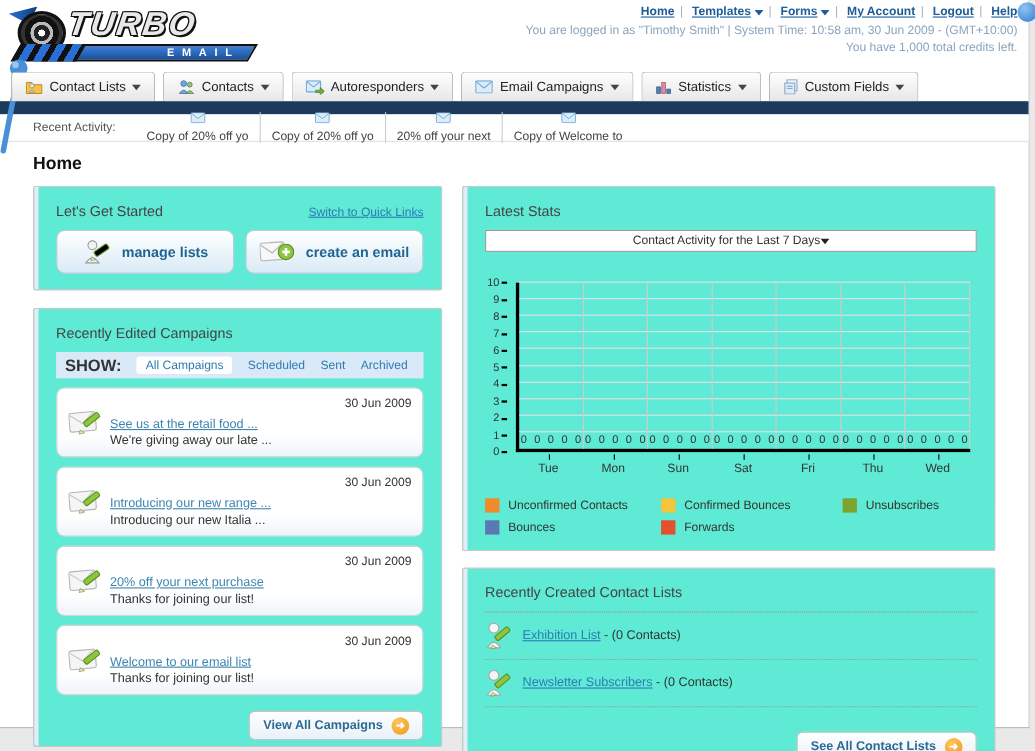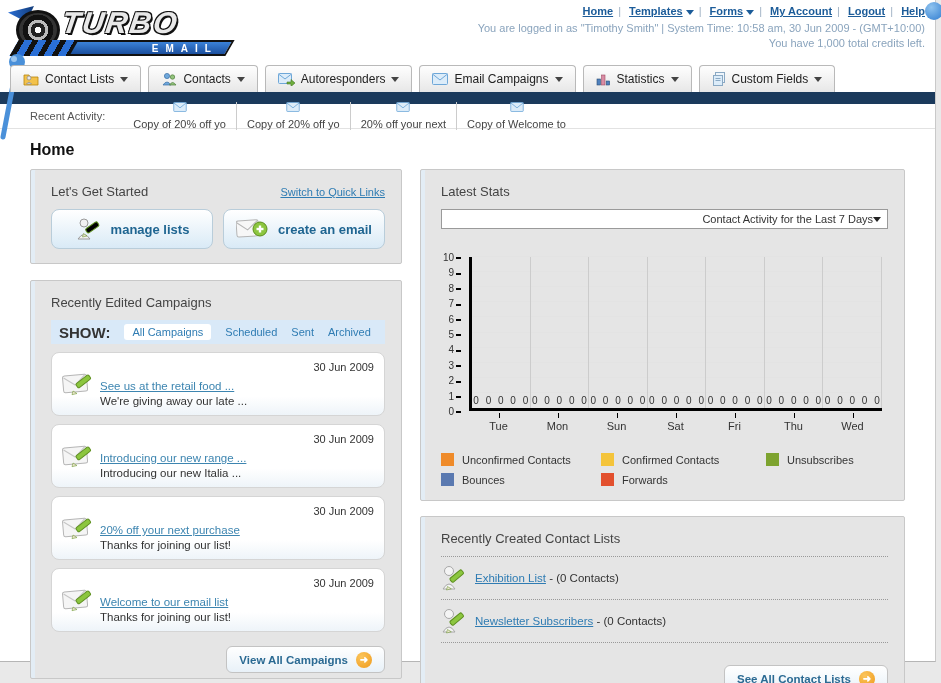--- a/index.html
+++ b/index.html
@@ -54,21 +54,21 @@
       padding:0 10px; border-right:1px solid #ccc; max-width:130px; overflow:hidden; white-space:nowrap;flex-direction:column; }
   .activity-item:last-child { border-right:none; }
 
   
   .main { padding:8px 30px 0 30px; }
   .page-title { font-size:16px; font-weight:bold; color:#111; margin:4px 0 10px 0; }
   .cols { display:flex; gap:18px; align-items:flex-start; }
   .col-left { width:372px; }
   .col-right { flex:1; }
 
-  .panel { background:#e5e5e5; border:1px solid #c8c8c8; border-radius:2px;
+  .panel { background:#5eead4; border:1px solid #c8c8c8; border-radius:2px;
       box-shadow:inset 4px 0 0 #e3edf5; padding:14px 16px 14px 20px; }
   .panel-title { font-size:13px; color:#444; }
 
   
   .gs-head { display:flex; justify-content:space-between; align-items:baseline; margin-bottom:10px; }
   a.small-link { font-size:11px; color:#2f7cb3; text-decoration:underline; cursor:pointer; }
   .gs-buttons { display:flex; gap:10px; }
   .gs-btn { flex:1; height:40px; display:flex; align-items:center; justify-content:center; gap:10px;
       background:linear-gradient(#ffffff,#d9eaf6); border:1px solid #b9cdda; border-radius:8px;
       font-size:13px; font-weight:bold; color:#1f6591; cursor:pointer; }
@@ -89,21 +89,21 @@
   .camp-date { font-size:11px; color:#333; align-self:flex-start; margin-top:2px; }
   .panel-btn-row { display:flex; justify-content:flex-end; margin-top:14px; }
   .pill-btn { display:inline-flex; align-items:center; gap:8px; height:27px; padding:0 12px;
       background:linear-gradient(#ffffff,#e8f1f8); border:1px solid #c3c3c3; border-radius:6px;
       font-size:11.5px; font-weight:bold; color:#2b6a93; cursor:pointer; }
   .orange-arrow { width:16px; height:16px; border-radius:50%; background:radial-gradient(circle at 35% 30%, #fbc55c, #ef9a1b);
       color:#fff; font-size:10px; font-weight:bold; display:flex; align-items:center; justify-content:center; }
 
   
   .stats-select { margin-top:10px; height:20px; border:1px solid #9a9a9a; background:#fff; display:flex;
-      align-items:center; justify-content:flex-end; padding:0 6px; font-size:11px; color:#333; cursor:pointer; }
+      align-items:center; justify-content:center; padding:0 6px; font-size:11px; color:#333; cursor:pointer; }
   .sel-caret { width:0; height:0; border-left:4px solid transparent; border-right:4px solid transparent;
       border-top:5px solid #222; }
   .chart { position:relative; height:182px; margin-top:28px; }
   .y-axis { position:absolute; left:0; top:0; bottom:28px; width:28px; }
   .y-label { position:absolute; right:8px; font-size:10px; color:#333; }
   .y-label::after { content:""; display:inline-block; width:5px; height:2px; background:#000;
       margin-left:2px; vertical-align:middle; }
   .plot { position:absolute; left:28px; right:6px; top:0; bottom:28px;
       border-left:3px solid #000; border-bottom:3px solid #000; }
   .gridline { position:absolute; left:0; right:0; height:1px; background:#e3e3e3; }
@@ -445,21 +445,21 @@
                 </div>
             </div>
 
             <div class="legend">
               <div class="legend-item">
                 <span class="legend-swatch" style="background: rgb(239, 139, 42);"></span>
                 <span>Unconfirmed Contacts</span>
               </div>
               <div class="legend-item">
                 <span class="legend-swatch" style="background: rgb(244, 196, 59);"></span>
-                <span>Confirmed Contacts</span>
+                <span>Confirmed Bounces</span>
               </div>
               <div class="legend-item">
                 <span class="legend-swatch" style="background: rgb(125, 163, 47);"></span>
                 <span>Unsubscribes</span>
               </div>
               <div class="legend-item">
                 <span class="legend-swatch" style="background: rgb(90, 121, 176);"></span>
                 <span>Bounces</span>
               </div>
               <div class="legend-item">

